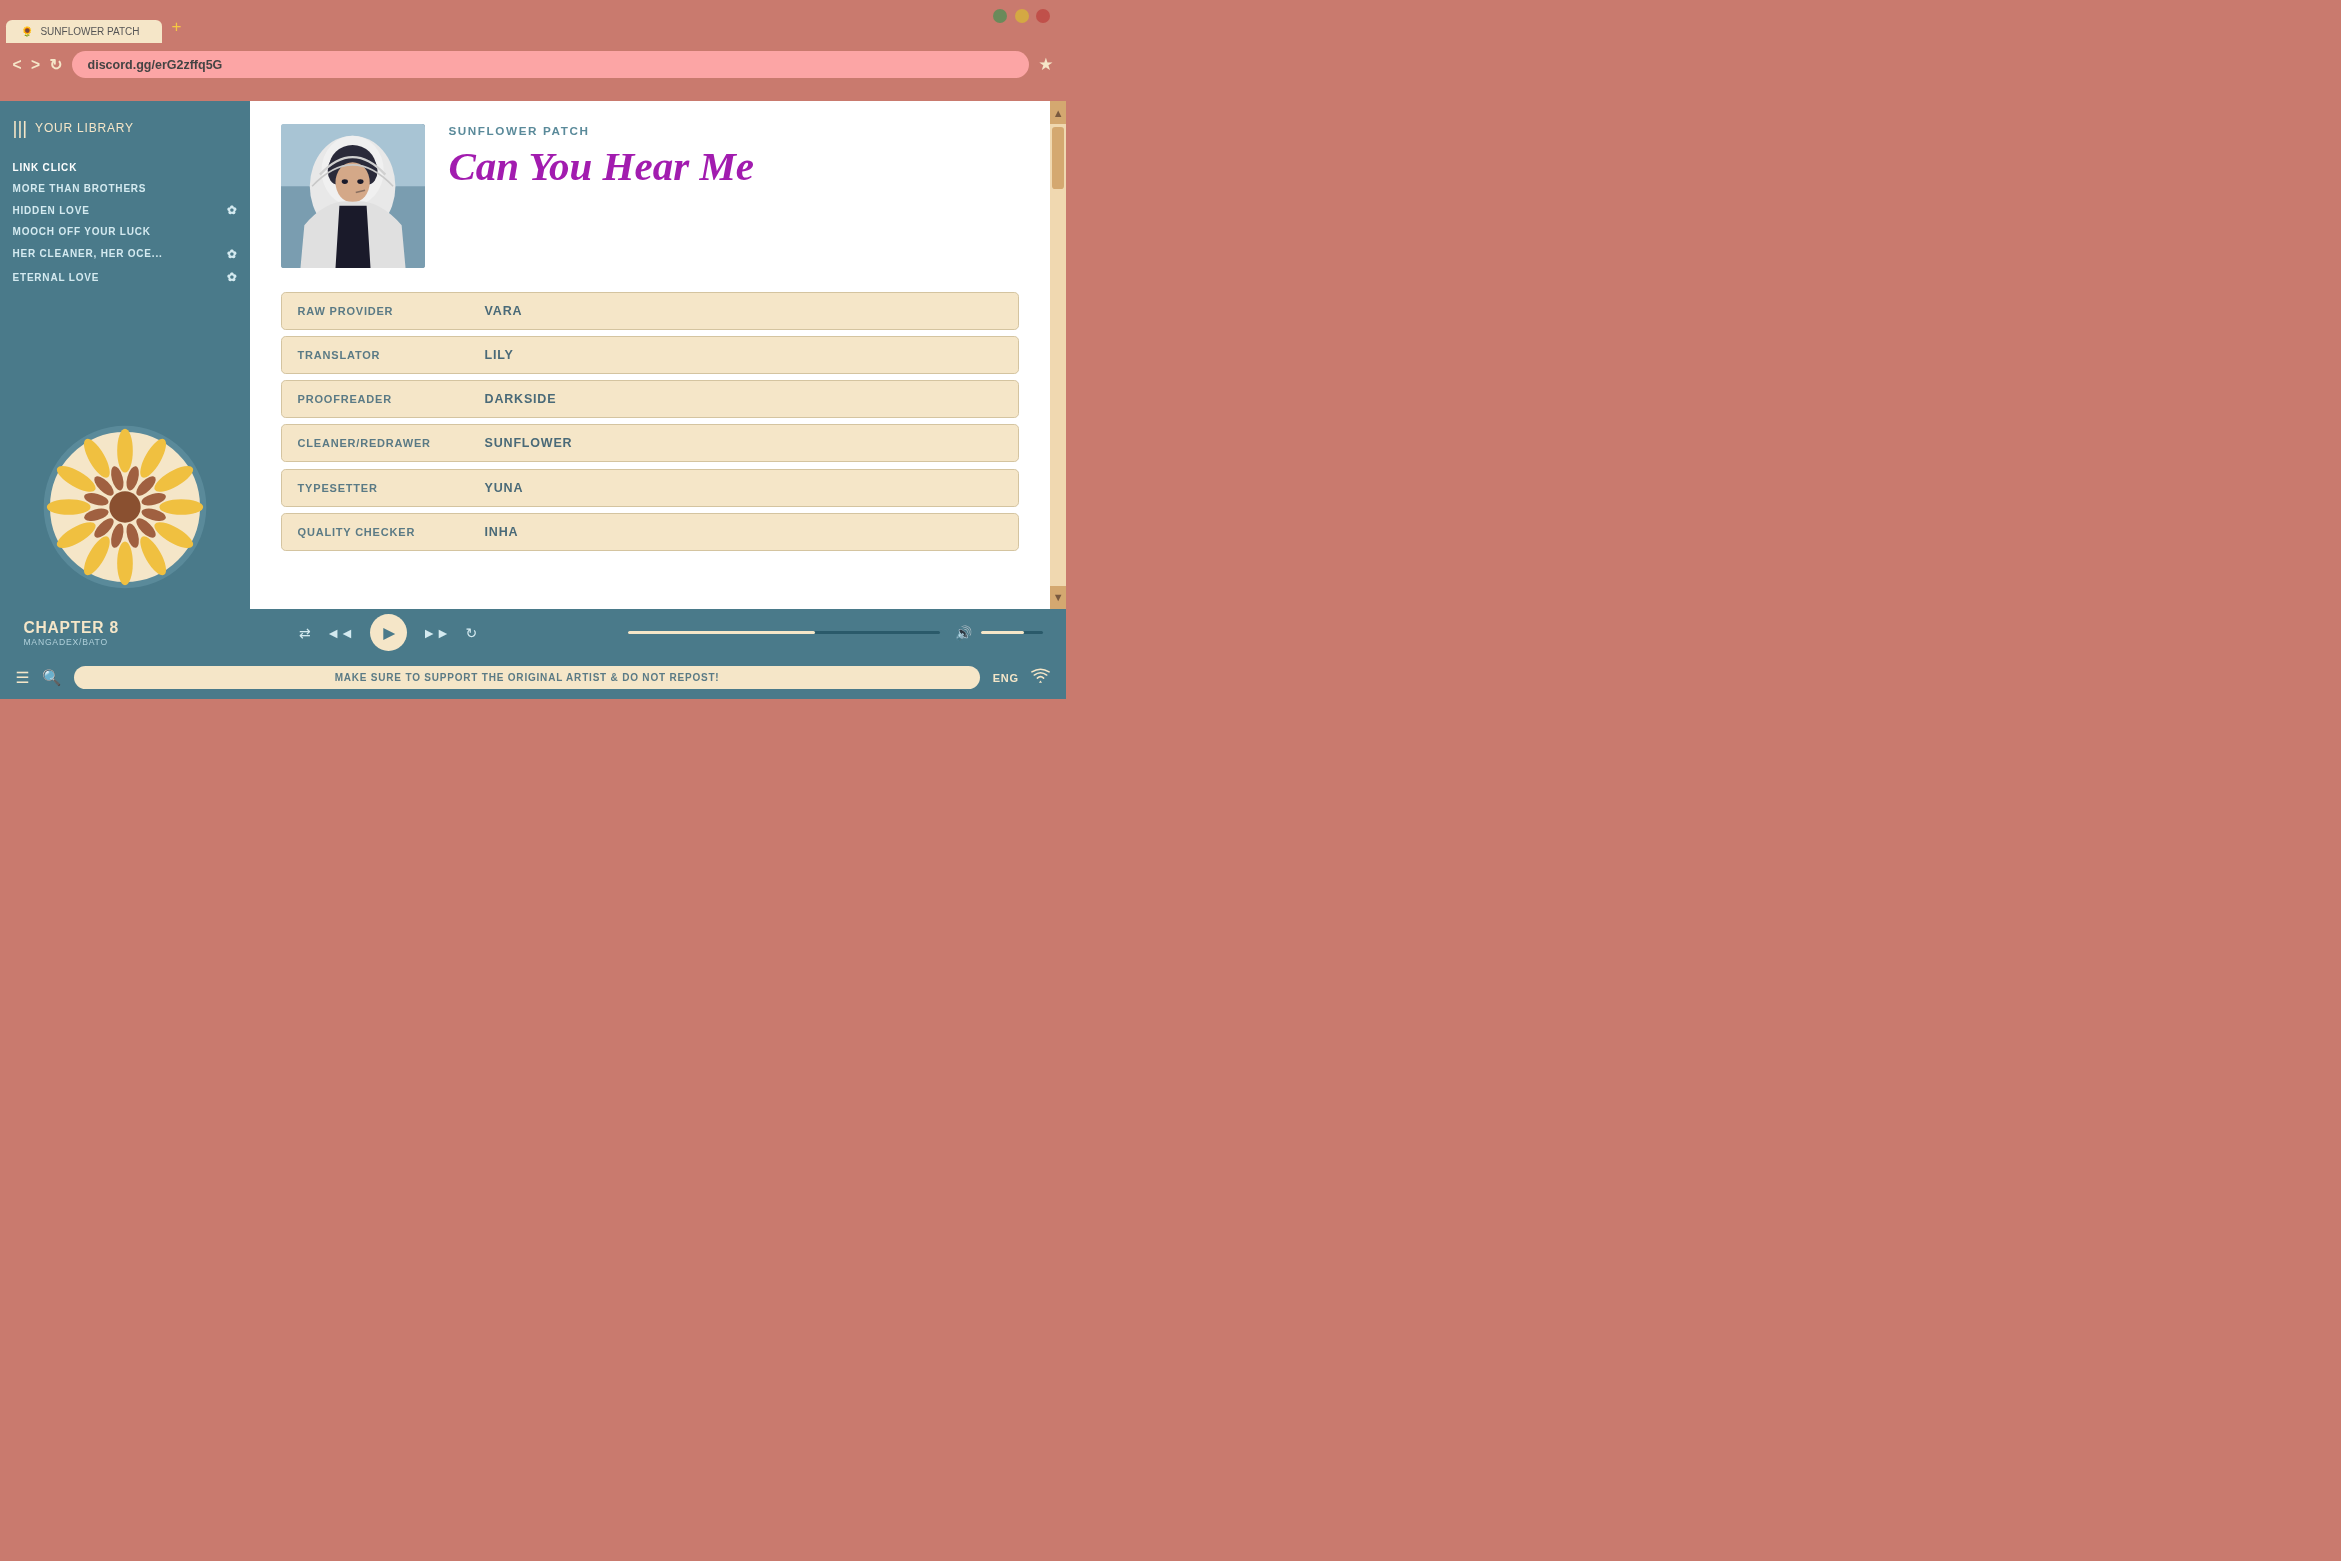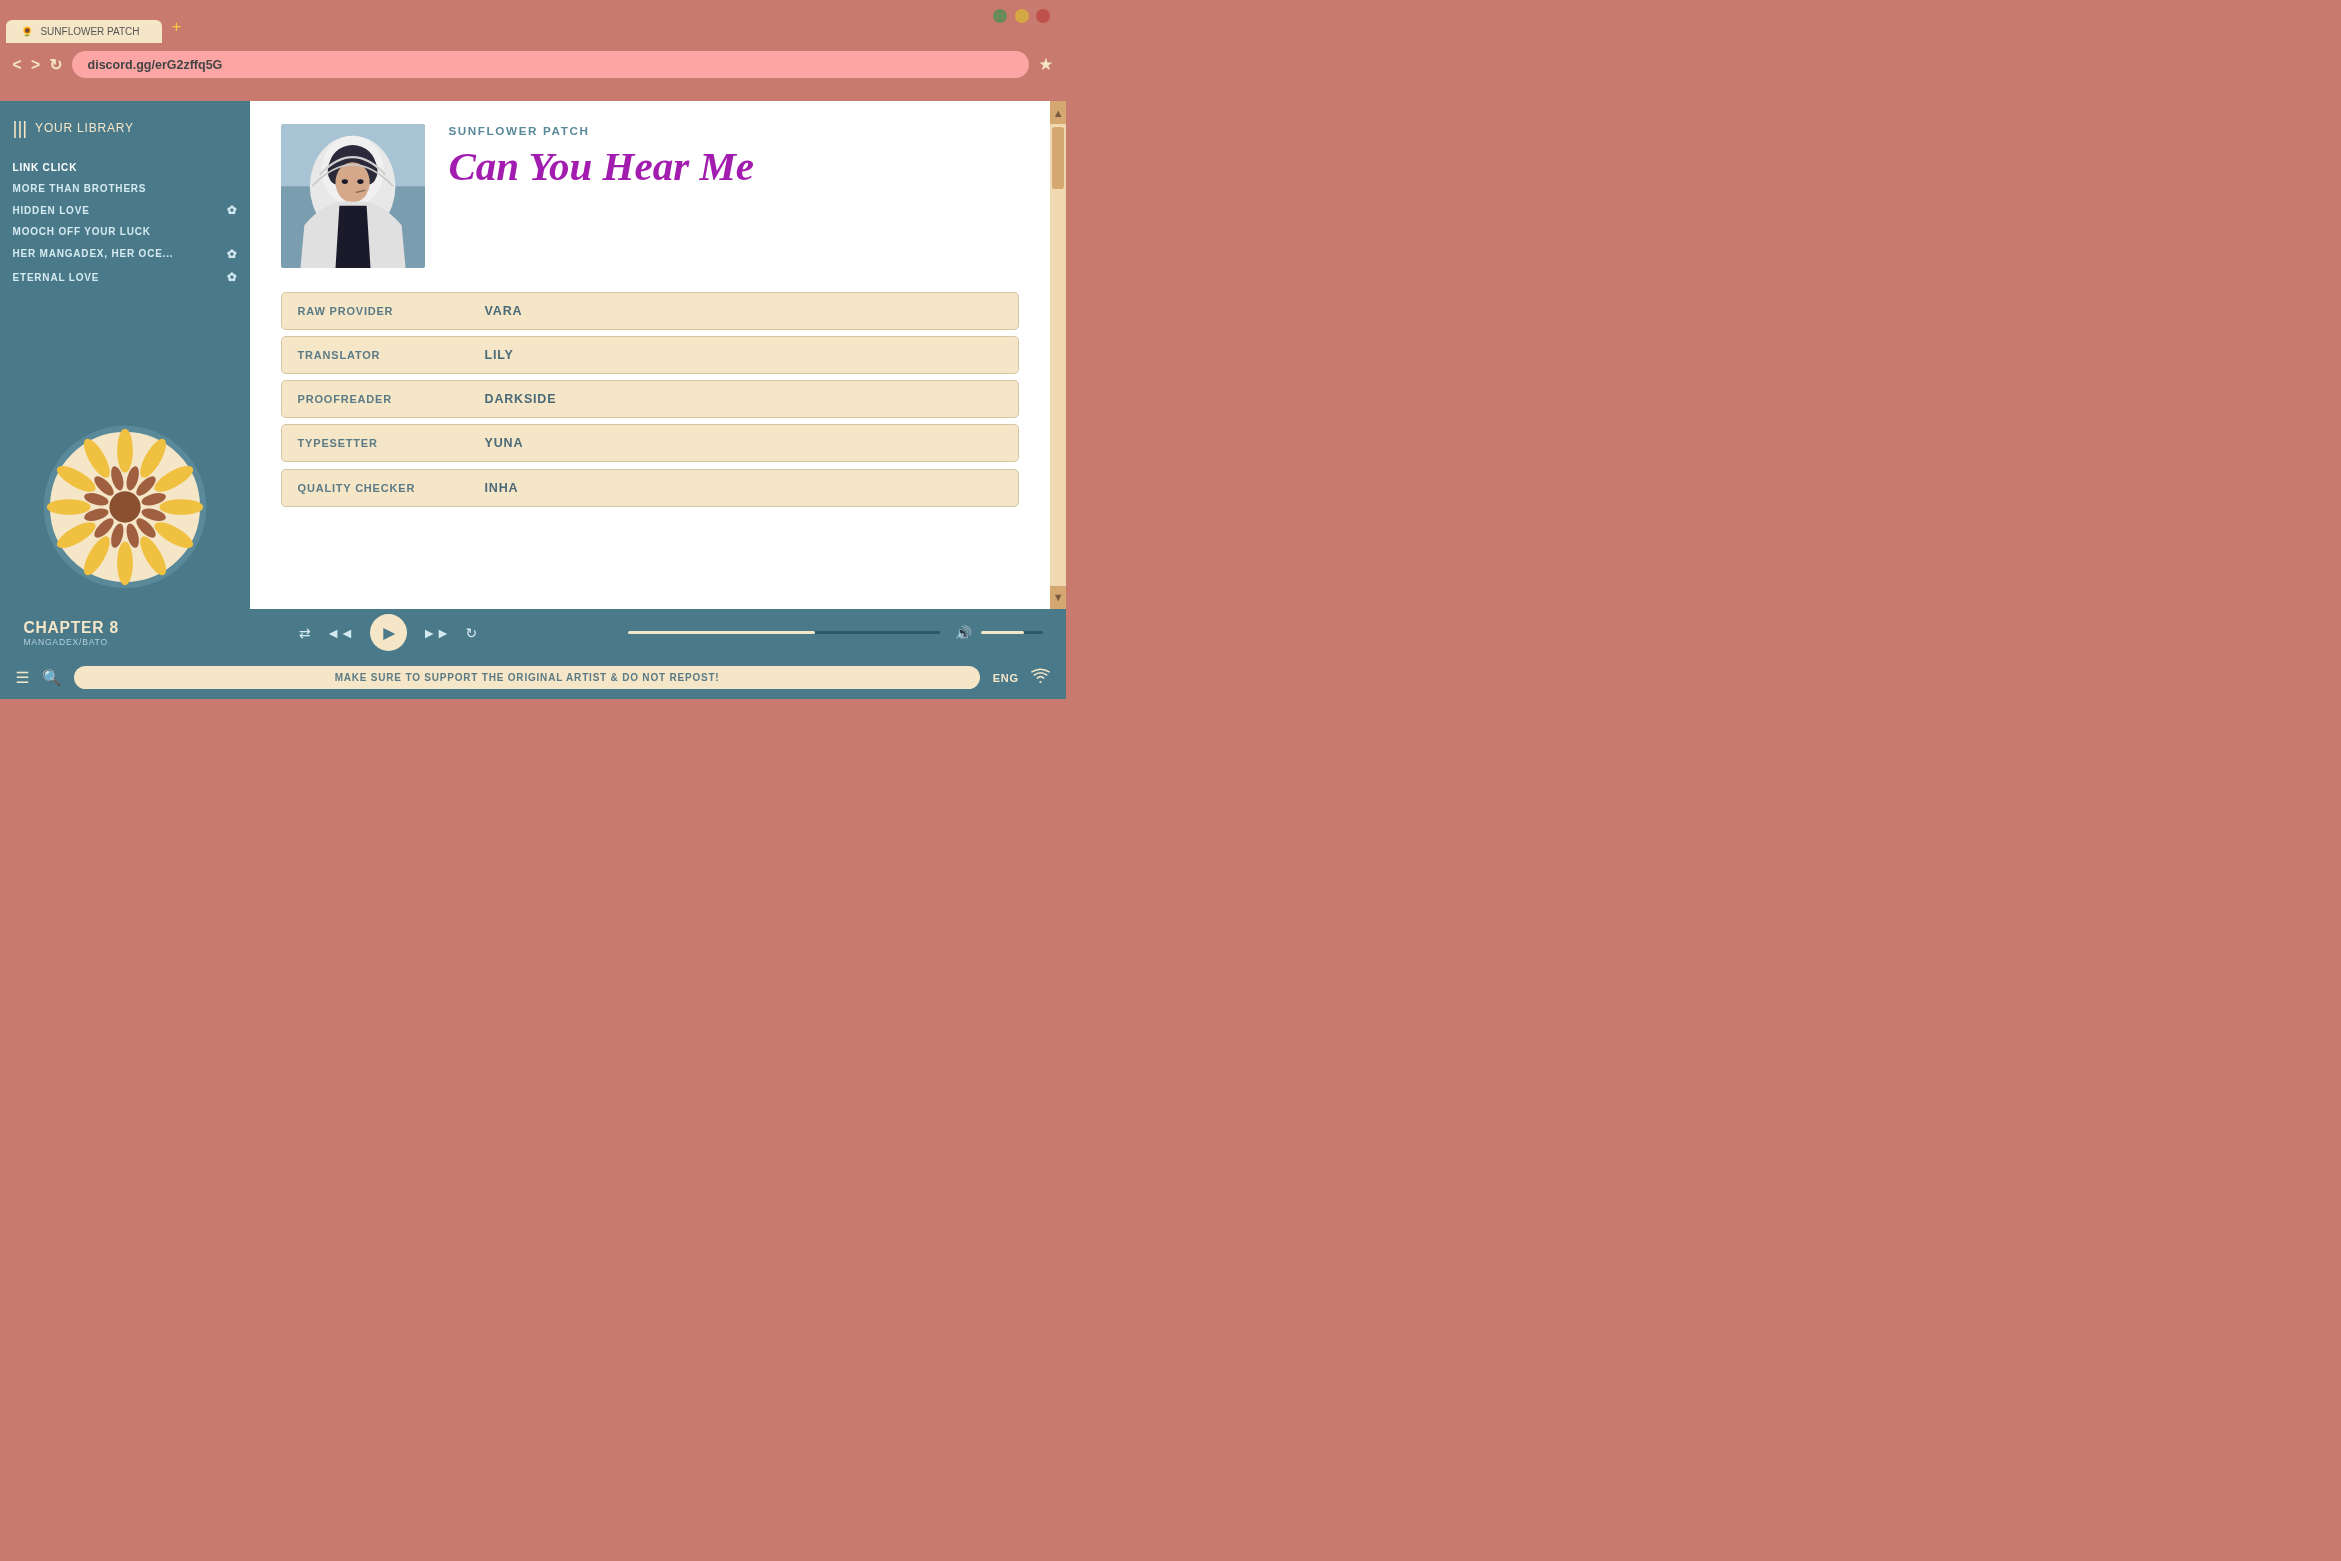--- a/index.html
+++ b/index.html
@@ -482,21 +482,21 @@
       <span>MORE THAN BROTHERS</span>
     </div>
     <div class="sidebar-item">
       <span>HIDDEN LOVE</span>
       <span class="icon-heart">✿</span>
     </div>
     <div class="sidebar-item">
       <span>MOOCH OFF YOUR LUCK</span>
     </div>
     <div class="sidebar-item">
-      <span>HER MANGADEX, HER OCE...</span>
+      <span>HER CLEANER, HER OCE...</span>
       <span class="icon-heart">✿</span>
     </div>
     <div class="sidebar-item">
       <span>ETERNAL LOVE</span>
       <span class="icon-heart">✿</span>
     </div>
 
     <div class="sidebar-logo">
       <svg class="sunflower-logo" viewBox="0 0 220 220">
 
@@ -583,20 +583,24 @@
           <span class="credit-label">RAW PROVIDER</span>
           <span class="credit-value">VARA</span>
         </div>
         <div class="credit-row">
           <span class="credit-label">TRANSLATOR</span>
           <span class="credit-value">LILY</span>
         </div>
         <div class="credit-row">
           <span class="credit-label">PROOFREADER</span>
           <span class="credit-value">DARKSIDE</span>
+        </div>
+        <div class="credit-row">
+          <span class="credit-label">CLEANER/REDRAWER</span>
+          <span class="credit-value">SUNFLOWER</span>
         </div>
         <div class="credit-row">
           <span class="credit-label">TYPESETTER</span>
           <span class="credit-value">YUNA</span>
         </div>
         <div class="credit-row">
           <span class="credit-label">QUALITY CHECKER</span>
           <span class="credit-value">INHA</span>
         </div>
       </div>

